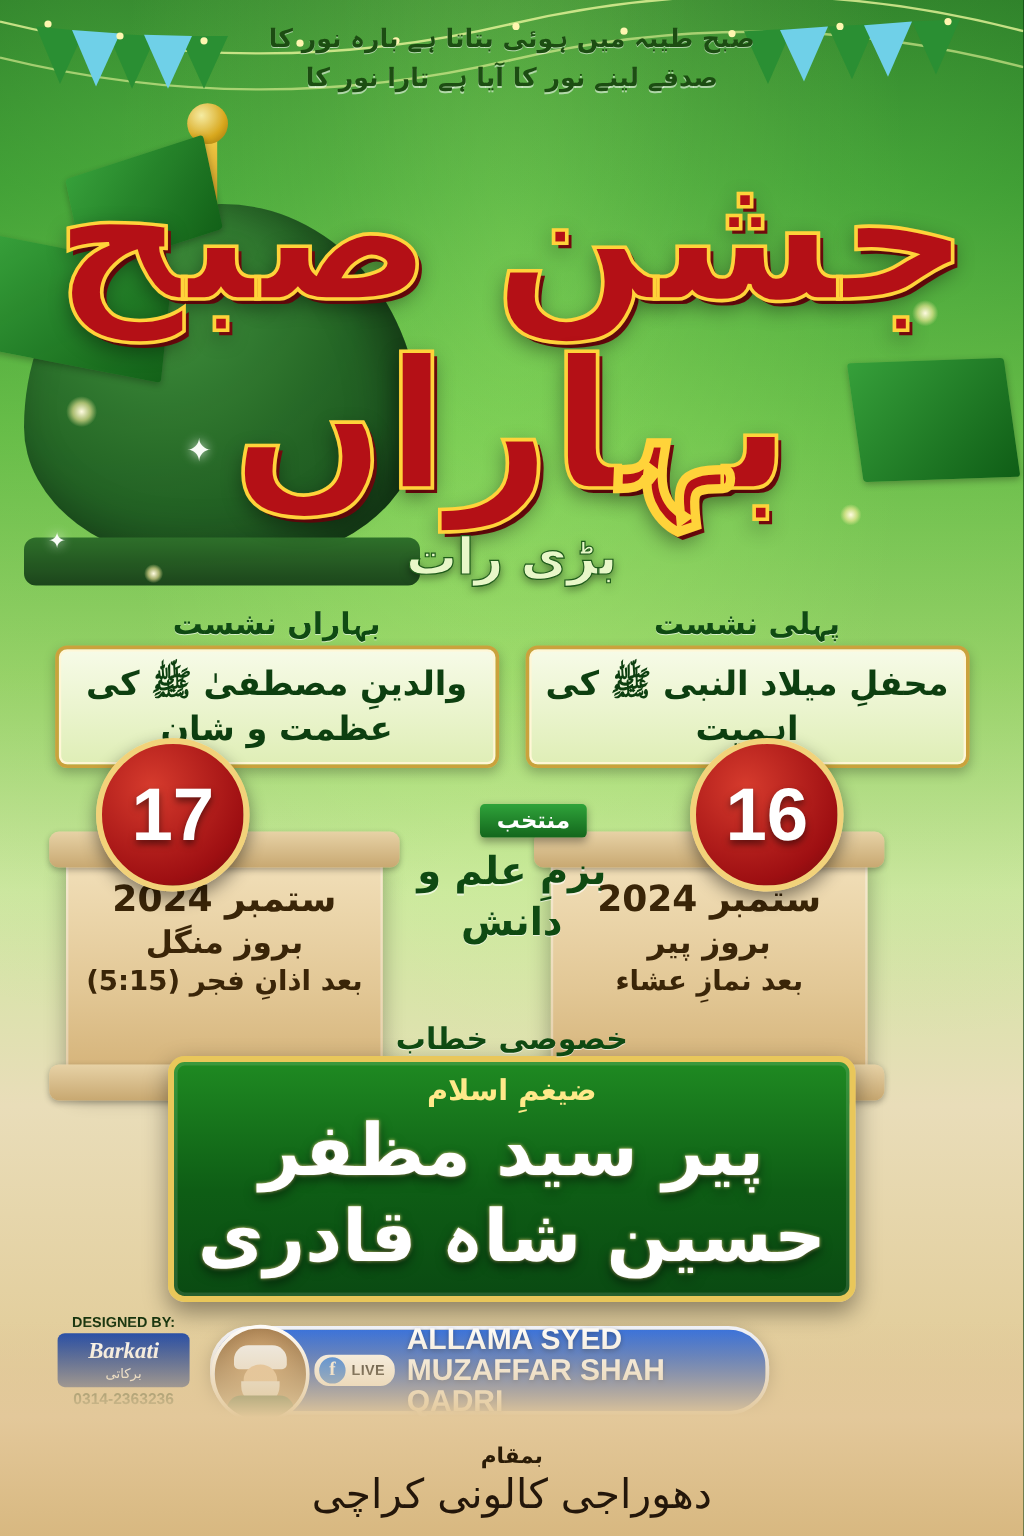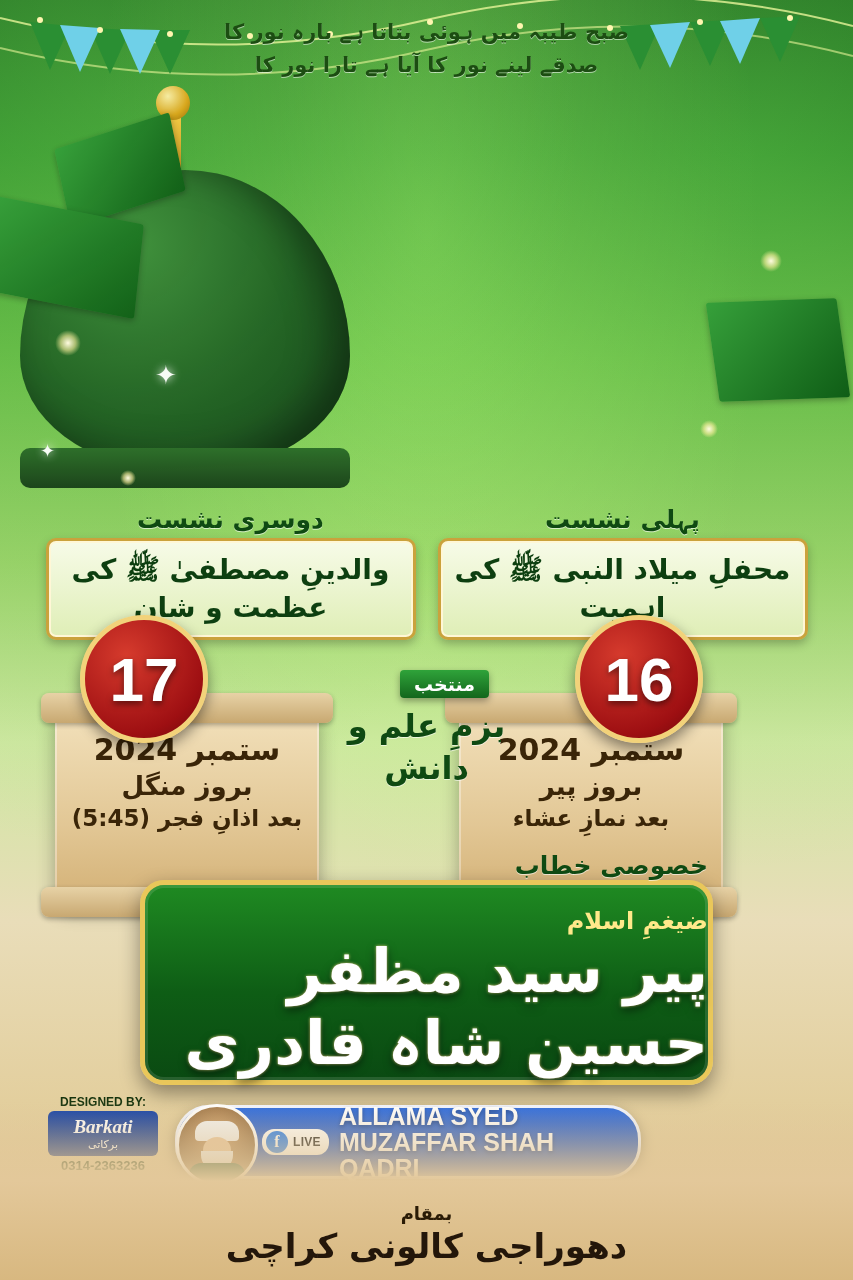--- a/index.html
+++ b/index.html
@@ -159,32 +159,33 @@
   .mid-text{
     margin-top:8px;font-family:"DejaVu Sans",sans-serif;direction:rtl;
     font-size:32px;font-weight:bold;color:#0f4a12;line-height:1.3;
     text-shadow:0 1px 0 rgba(255,255,255,.6);
   }
 
   
   .speaker-panel{
     position:absolute;left:140px;right:140px;top:880px;height:195px;
     background:linear-gradient(180deg,#1f8a22,#0e5d15 55%,#0a4a12);
-    border:5px solid #e9c75a;border-radius:24px;
+    border:5px solid #e9c75a;border-radius:14px;
     box-shadow:0 8px 20px rgba(0,0,0,.4), inset 0 0 0 3px rgba(255,255,255,.12);
+    text-align:center;
   }
   .khas{
     font-family:"DejaVu Sans",sans-serif;direction:rtl;
     position:absolute;top:-34px;left:0;right:0;
     font-size:25px;font-weight:bold;color:#0f4a12;
     text-shadow:0 1px 0 rgba(255,255,255,.6);
   }
   .speaker-title{
     font-family:"DejaVu Sans",sans-serif;direction:rtl;
-    margin-top:22px;font-size:24px;font-weight:bold;color:#ffe98a;
+    margin-top:10px;font-size:24px;font-weight:bold;color:#ffe98a;
   }
   .speaker-name{
     font-family:"DejaVu Sans",sans-serif;direction:rtl;
     font-size:60px;font-weight:bold;color:#fff;line-height:1.2;
     text-shadow:0 4px 10px rgba(0,0,0,.55), 0 0 3px #ffe98a;
   }
 
   
   .designed{
     position:absolute;left:48px;top:1095px;width:110px;text-align:center;
@@ -240,21 +241,21 @@
     font-family:"DejaVu Sans",sans-serif;direction:rtl;
     font-size:18px;font-weight:bold;color:#2a1b06;margin-bottom:2px;
   }
   .venue-name{
     font-family:"DejaVu Sans",sans-serif;direction:rtl;
     font-size:52px;font-weight:bold;color:#23160a;line-height:1.15;
     text-shadow:0 2px 3px rgba(255,255,255,.4);
   }
   .venue-addr{
     font-family:"DejaVu Sans",sans-serif;direction:rtl;
-    font-size:34px;font-weight:bold;color:#23160a;
+    font-size:34px;font-weight:normal;color:#23160a;
   }
   .sand{
     position:absolute;left:0;right:0;bottom:0;height:180px;
     background:linear-gradient(180deg, rgba(224,199,150,0) 0%, #e3c89a 45%, #d8b880 100%);
   }
 </style>
 </head>
 <body>
 
 <div class="poster">
@@ -305,30 +306,34 @@
         <circle cx="790" cy="18" r="3"></circle>
       </g>
     </svg>
   </div>
 
   <div class="top-couplet urdu">
     <div>صبح طیبہ میں ہوئی بتاتا ہے بارہ نور کا</div>
     <div>صدقے لینے نور کا آیا ہے تارا نور کا</div>
   </div>
 
+  <div class="title-block">
+    <div class="title-main">جشن صبح بہاراں</div>
+    <div class="title-sub">بڑی رات</div>
+  </div>
 
   <div class="sessions">
     <div class="session">
       <div class="session-tag urdu">پہلی نشست</div>
       <div class="session-box">
         <div class="session-text">محفلِ میلاد النبی ﷺ کی اہمیت</div>
       </div>
     </div>
     <div class="session">
-      <div class="session-tag urdu">دوسری نشست</div>
+      <div class="session-tag urdu">بہاراں نشست</div>
       <div class="session-box">
         <div class="session-text">والدینِ مصطفیٰ ﷺ کی عظمت و شان</div>
       </div>
     </div>
   </div>
 
   <div class="dates">
 
     <div class="scroll right">
       <div class="scroll-text">
@@ -336,21 +341,21 @@
         <div class="scroll-day">بروز پیر</div>
         <div class="scroll-time">بعد نمازِ عشاء</div>
       </div>
     </div>
     <div class="badge b16">16</div>
 
     <div class="scroll left">
       <div class="scroll-text">
         <div class="scroll-date">ستمبر 2024</div>
         <div class="scroll-day">بروز منگل</div>
-        <div class="scroll-time">بعد اذانِ فجر (5:45)</div>
+        <div class="scroll-time">بعد اذانِ فجر (5:15)</div>
       </div>
     </div>
     <div class="badge b17">17</div>
 
     <div class="mid-tag">
       <div class="mid-flag urdu">منتخب</div>
       <div class="mid-text urdu">بزمِ علم و دانش</div>
     </div>
   </div>
 

